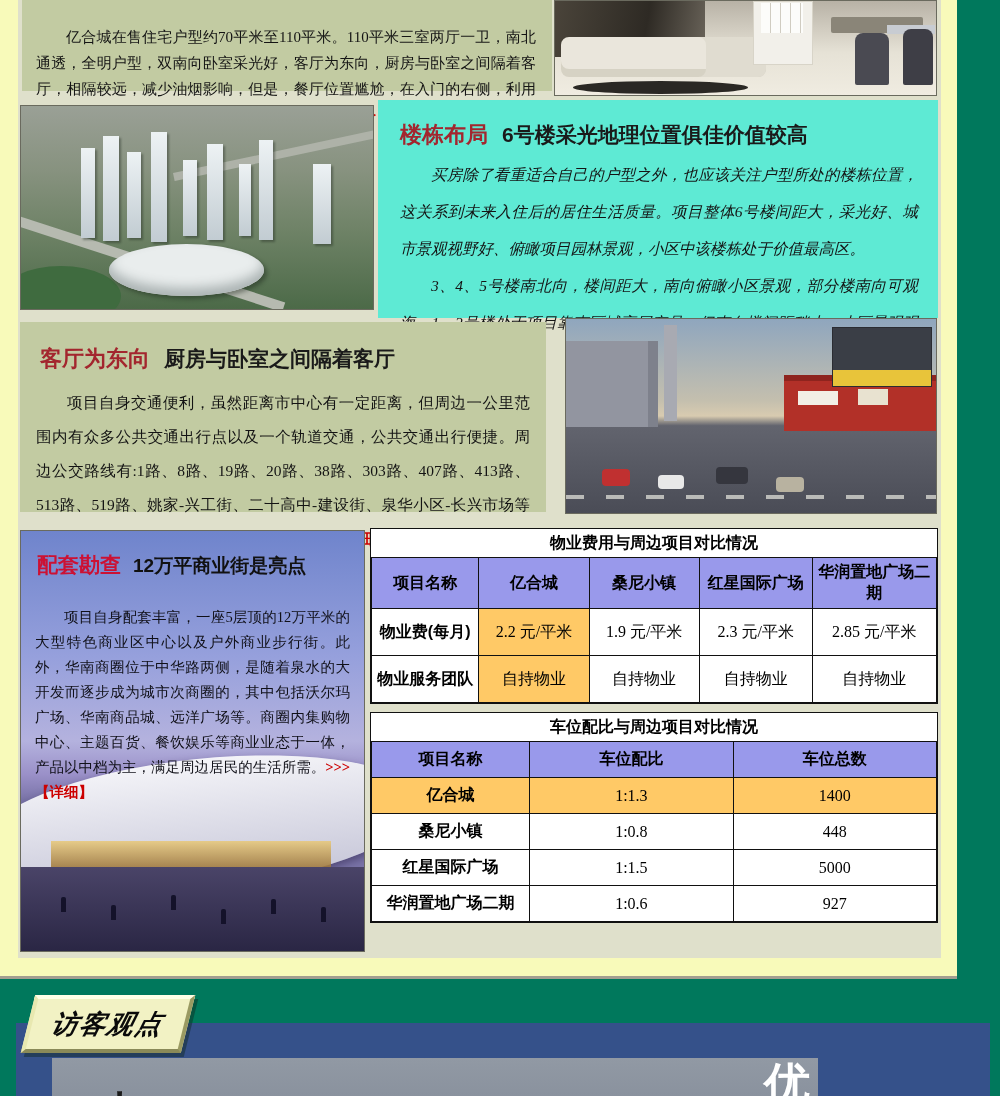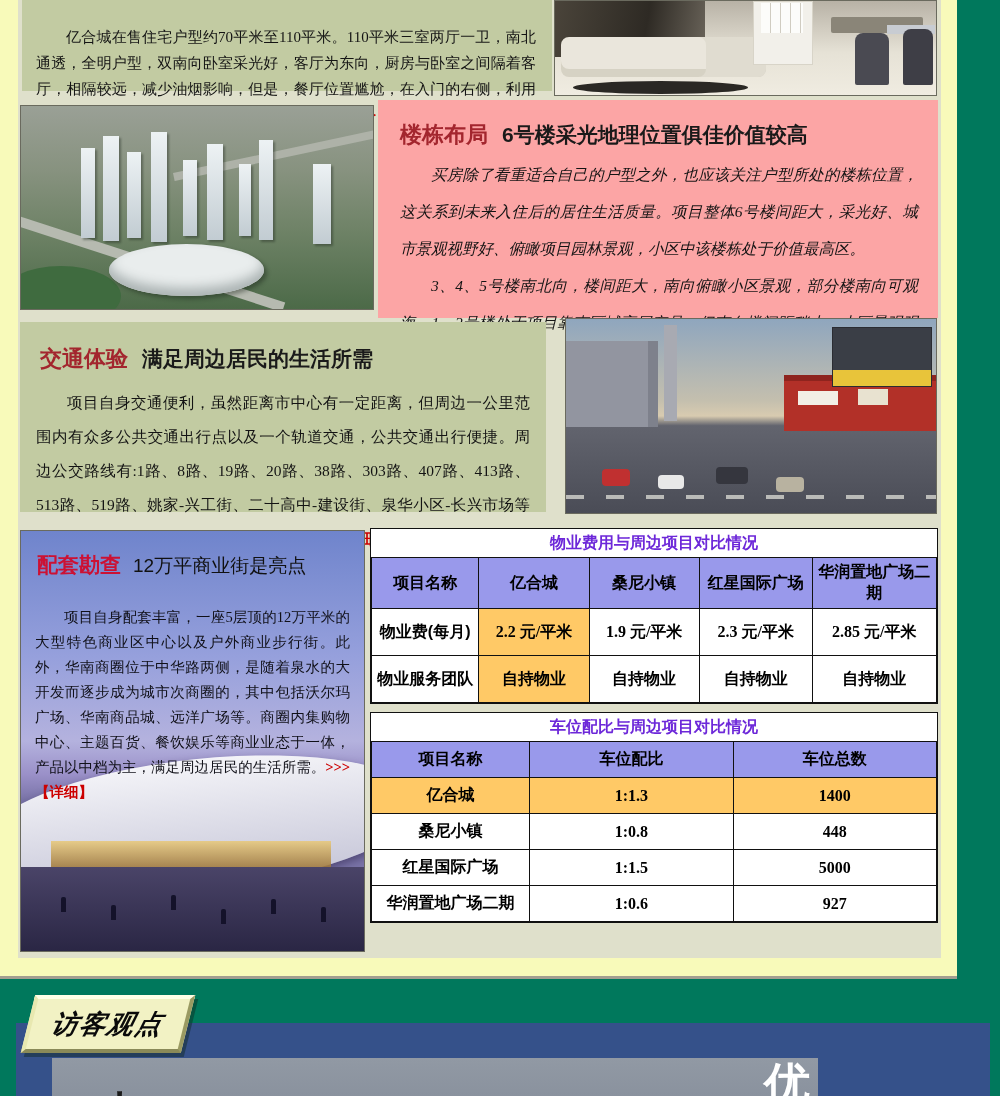--- a/index.html
+++ b/index.html
@@ -7,21 +7,21 @@
        background:#00785C;font-family:"Liberation Serif",serif;}
   .abs{position:absolute;}
 
   
   .card{left:0;top:0;width:957px;height:976px;background:#F8FABA;
         border-bottom:3px solid #A29E90;}
   .cream{left:18px;top:0;width:923px;height:958px;background:#DFE0CB;}
 
   
   .panel{background:#C2CBA2;}
-  .panel-light{background:#fca5a5;}
+  .panel-light{background:#5eead4;}
   .panel-huxing{left:4px;top:0;width:530px;height:91px;}
   .panel-loudong{left:360px;top:100px;width:560px;height:218px;}
   .panel-jiaotong{left:2px;top:322px;width:526px;height:190px;}
 
   p{margin:0;}
   .body-text{font-size:15px;line-height:26px;color:#141414;text-align:justify;
              text-indent:2em;padding:24px 16px 0 14px;}
   .sec-head{font-weight:bold;white-space:nowrap;font-family:"Liberation Sans",sans-serif;}
   .sec-tag{color:#A3262E;font-size:22px;margin-right:14px;}
   .sec-title{color:#1A1A1A;font-size:21px;}
@@ -86,34 +86,34 @@
   .mall-roof{left:-40px;top:228px;width:440px;height:130px;border-radius:50%;
        background:linear-gradient(180deg,#F4F4F8,#C6C6D8);transform:rotate(-6deg);
        box-shadow:0 4px 8px rgba(40,30,70,.5);}
   .mall-glow{left:30px;top:310px;width:280px;height:26px;
        background:linear-gradient(180deg,#E8C878,#A07838);opacity:.85;}
   .mall-plaza{left:0;top:336px;width:343px;height:84px;
        background:linear-gradient(180deg,#4A4468,#2A2644);}
   .person{width:5px;height:15px;background:#14122A;border-radius:2px 2px 0 0;}
   .peitao-head{left:16px;top:20px;white-space:nowrap;}
   .peitao-tag{color:#CC1133;font-size:21px;font-weight:bold;font-family:"Liberation Sans",sans-serif;margin-right:12px;}
-  .peitao-title{color:#111;font-size:19px;font-weight:normal;font-family:"Liberation Sans",sans-serif;}
+  .peitao-title{color:#111;font-size:19px;font-weight:bold;font-family:"Liberation Sans",sans-serif;}
   .peitao-body{left:0;top:60px;width:343px;font-size:14.5px;line-height:25px;color:#101018;
        text-align:justify;text-indent:2em;padding:14px 14px 0 14px;box-sizing:border-box;}
 
   
   .tables-wrap{left:352px;top:528px;width:568px;}
   .tbl-block{background:#FFFFFF;border:1px solid #111;margin-bottom:8px;}
   .tbl-title{font-family:"Liberation Sans",sans-serif;font-weight:bold;font-size:16px;
-       color:#6d28d9;text-align:center;padding:4px 0 3px;}
+       color:#000000;text-align:center;padding:4px 0 3px;}
   table{width:100%;border-collapse:collapse;table-layout:fixed;}
   th,td{border:1px solid #111;text-align:center;vertical-align:middle;color:#000;
        padding:4px 3px;}
   th{font-family:"Liberation Sans",sans-serif;font-weight:bold;font-size:16px;}
-  td{font-family:"Liberation Serif",serif;font-weight:bold;font-size:16px;}
+  td{font-family:"Liberation Serif",serif;font-weight:normal;font-size:16px;}
   .hdr{background:#9999EB;}
   .hl{background:#FFC966;}
   .t1 th,.t1 td{height:38px;}
   .t2 th,.t2 td{height:27px;}
 
   
   .blue-band{left:16px;top:1023px;width:974px;height:73px;background:#35518A;}
   .badge{left:28px;top:995px;width:152px;height:50px;background:#F2F2C4;
        transform:skewX(-14deg);border-style:solid;border-width:4px;
        border-color:#FFFFE6 #9A9A62 #8A8A58 #E8E8B0;
@@ -170,21 +170,21 @@
         <span class="sec-tag">楼栋布局</span><span class="sec-title">6号楼采光地理位置俱佳价值较高</span>
       </div>
       <div class="loudong-body">
         <p>买房除了看重适合自己的户型之外，也应该关注户型所处的楼栋位置，这关系到未来入住后的居住生活质量。项目整体6号楼间距大，采光好、城市景观视野好、俯瞰项目园林景观，小区中该楼栋处于价值最高区。</p>
         <p><span>3、4、5号楼南北向，楼间距大，南向俯瞰小区景观，部分楼南向可观海。1、2号楼处于项目靠南区域高层产品，但南向楼间距稍小，小区景观观赏范围小</span><a class="detail">&gt;&gt;&gt;【详细】</a></p>
       </div>
     </section>
 
     <section class="abs panel panel-jiaotong">
       <div class="sec-head jiaotong-head">
-        <span class="sec-tag">交通体验</span><span class="sec-title">满足周边居民的生活所需</span>
+        <span class="sec-tag">客厅为东向</span><span class="sec-title">厨房与卧室之间隔着客厅</span>
       </div>
       <p class="jiaotong-body" style="text-indent:2em;"><span>项目自身交通便利，虽然距离市中心有一定距离，但周边一公里范围内有众多公共交通出行点以及一个轨道交通，公共交通出行便捷。周边公交路线有:1路、8路、19路、20路、38路、303路、407路、413路、513路、519路、姚家-兴工街、二十高中-建设街、泉华小区-长兴市场等多条公交线路均在华南广场下车即可。</span><a class="detail">&gt;&gt;&gt;【详细】</a></p>
     </section>
     <div class="abs photo ph3">
       <div class="abs st-bldg-l"></div>
       <div class="abs st-tower"></div>
       <div class="abs st-red"></div>
       <div class="abs st-sign1"></div>
       <div class="abs st-sign2"></div>
       <div class="abs st-board"></div>

